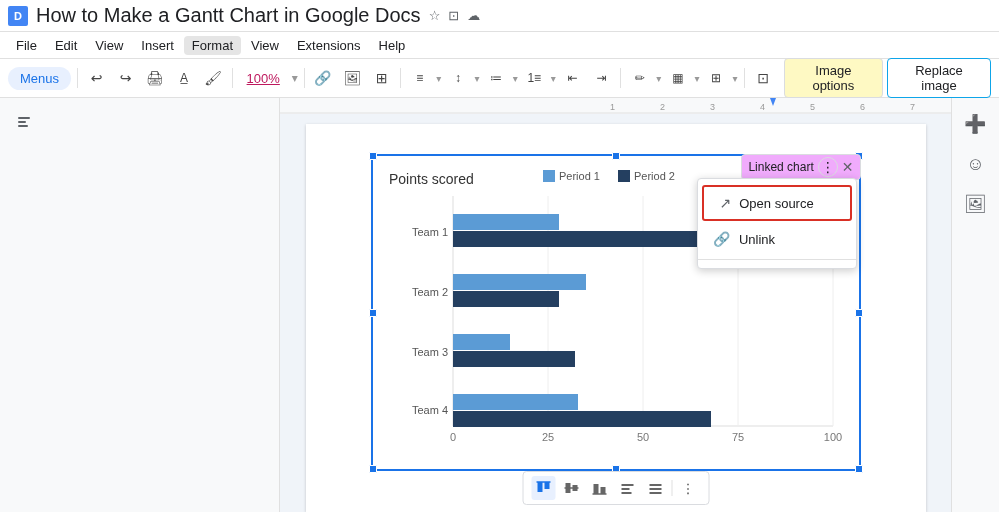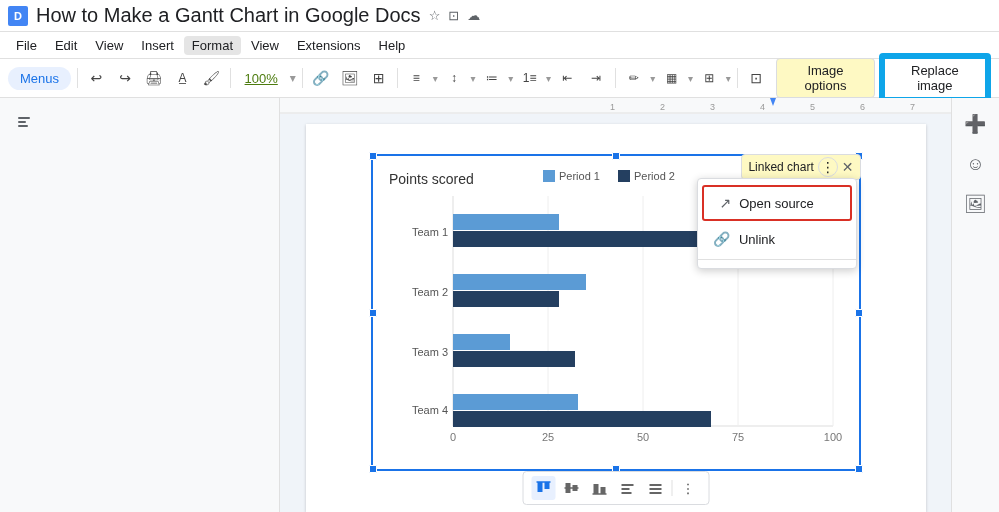--- a/index.html
+++ b/index.html
@@ -28,33 +28,33 @@
     .toolbar {
       display: flex; align-items: center; background: #fff; height: 40px; padding: 0 8px; gap: 4px;
       border-top: 1px solid #e0e0e0; border-bottom: 1px solid #e0e0e0;
     }
     .toolbar-btn {
       width: 28px; height: 28px; display: flex; align-items: center; justify-content: center;
       border-radius: 4px; cursor: pointer; color: #444; font-size: 14px; border: none; background: transparent;
     }
     .toolbar-divider { width: 1px; height: 20px; background: #e0e0e0; margin: 0 2px; }
     .toolbar-text-btn {
-      padding: 4px 8px; border-radius: 4px; cursor: pointer; color: #4d7c0f; font-size: 13px;
+      padding: 4px 8px; border-radius: 4px; cursor: pointer; color: #be185d; font-size: 13px;
       border: none; background: transparent; white-space: nowrap; text-decoration: underline;
     }
     .toolbar-highlight {
       background: #e8f0fe; border-radius: 18px; padding: 4px 12px; font-size: 13px;
       color: #1a73e8; cursor: pointer; border: none; font-weight: 500;
     }
     .image-options-btn {
       background: #fef9c3; border: 1px solid #dadce0; border-radius: 4px;
       padding: 4px 12px; font-size: 13px; cursor: pointer; color: #202124;
     }
     .replace-image-btn {
-      background: #fff; border: 6px solid #0ea5e9; border-radius: 4px;
+      background: #fff; border: 1px solid #0ea5e9; border-radius: 4px;
       padding: 4px 12px; font-size: 13px; cursor: pointer; color: #202124;
     }
 
     
     .main-content {
       display: flex; height: calc(512px - 32px - 26px - 40px);
     }
 
     
     .page-area {
@@ -94,21 +94,21 @@
 
     
     .chart-container {
       position: relative; margin: 30px auto 10px auto; width: 490px;
       border: 2px solid #1a73e8; background: #fff;
     }
 
     
     .linked-chart-bar {
       position: absolute; top: -2px; right: -2px;
-      display: flex; align-items: center; background: #fef9c3;
+      display: flex; align-items: center; background: #f0abfc;
       border: 1px solid #dadce0; border-radius: 4px; padding: 2px 6px;
       font-size: 12px; color: #202124; gap: 4px; z-index: 10;
     }
     .linked-chart-bar .dots-btn {
       width: 20px; height: 20px; display: flex; align-items: center; justify-content: center;
       cursor: pointer; font-size: 14px; border-radius: 50%; border: 1px solid #dadce0;
     }
     .linked-chart-bar .close-btn {
       cursor: pointer; color: #5f6368; font-size: 14px;
     }

